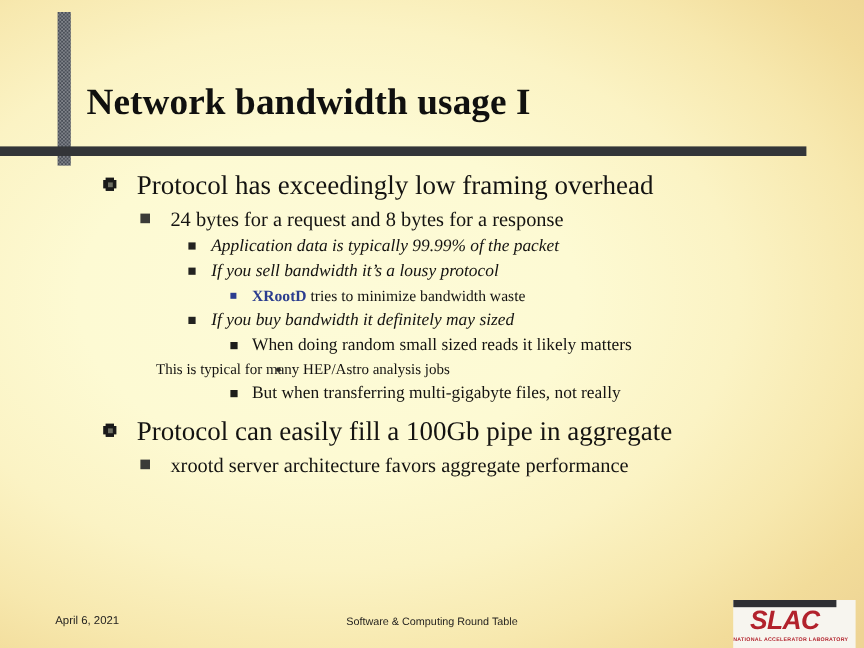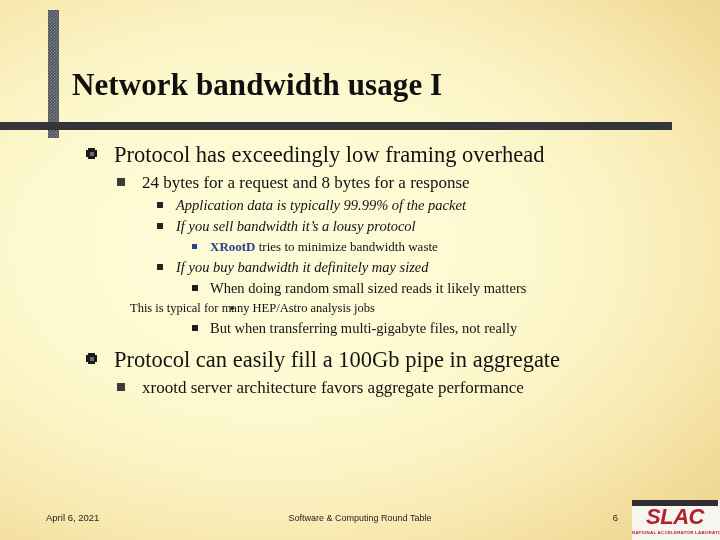--- a/index.html
+++ b/index.html
@@ -234,23 +234,23 @@
     width: 18px;
     text-align: right;
     font-family: "Liberation Sans", "DejaVu Sans", sans-serif;
     font-size: 9.5px;
     color: #262421;
   }
 
   
   .logo {
     position: absolute;
-    left: 632px;
+    left: 611px;
     top: 500px;
-    width: 88px;
+    width: 102px;
     height: 40px;
     background: #f7f5ef;
     overflow: hidden;
   }
   .logo-topbar {
     position: absolute;
     left: 0; top: 0;
     width: 86px; height: 6px;
     background: #2f2f33;
   }

